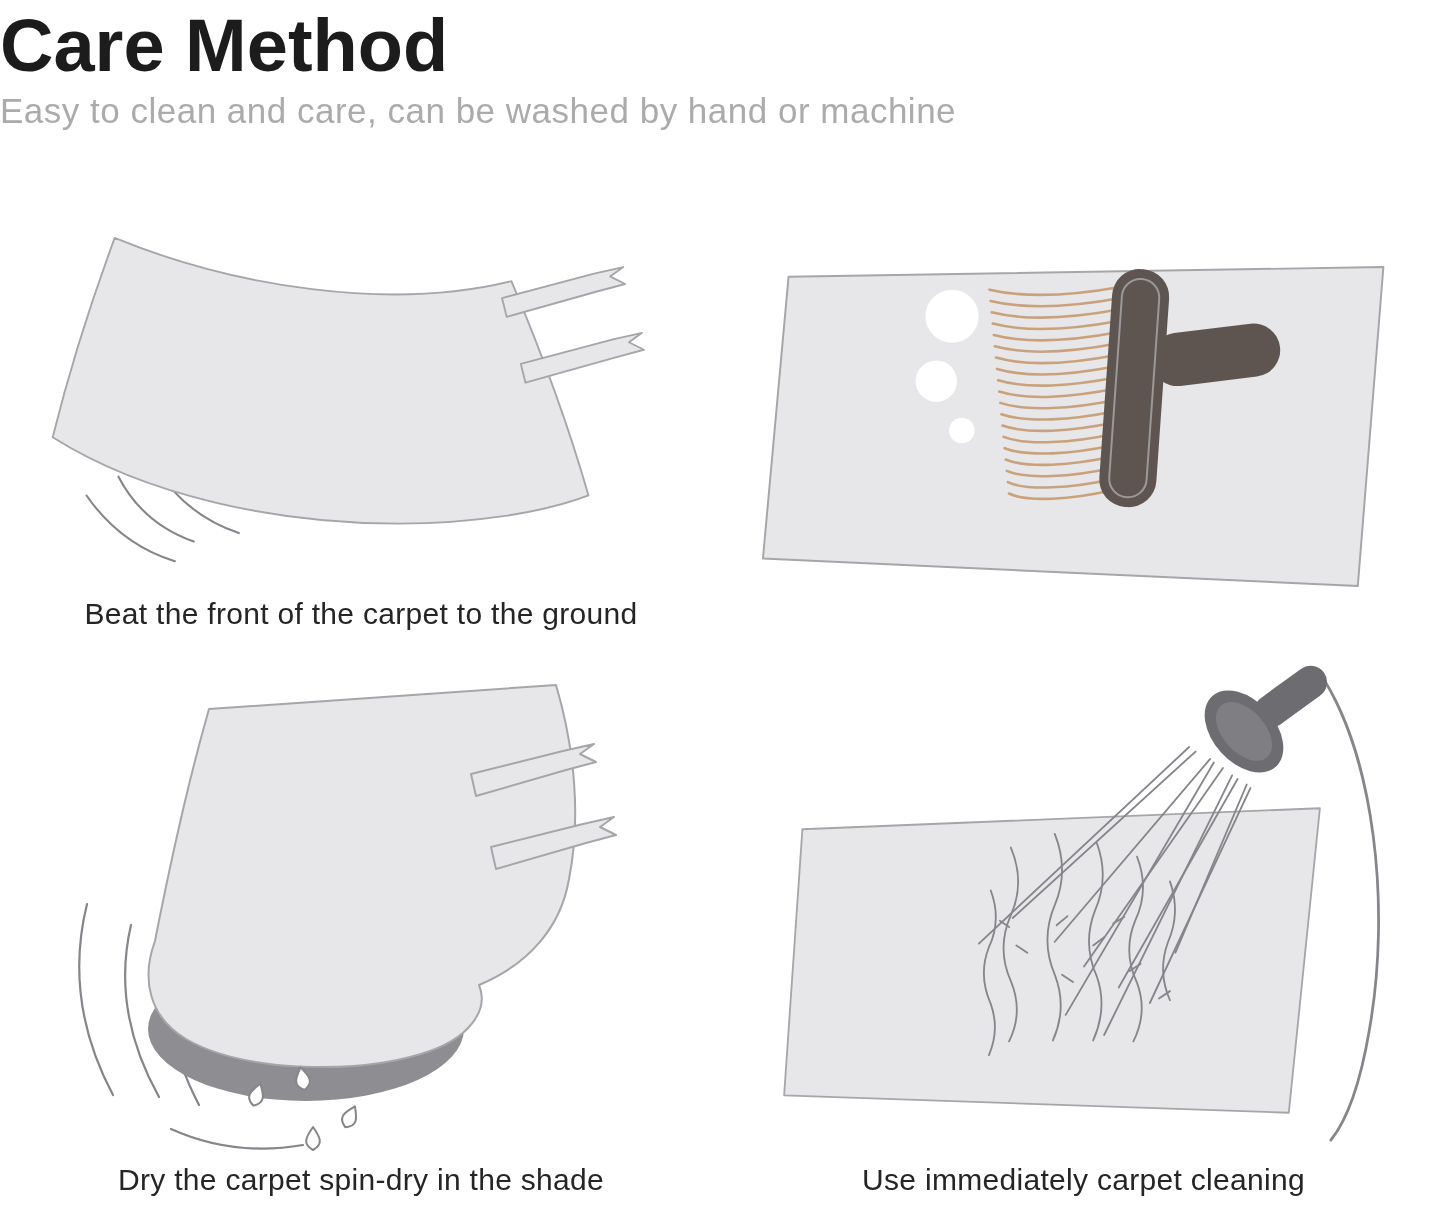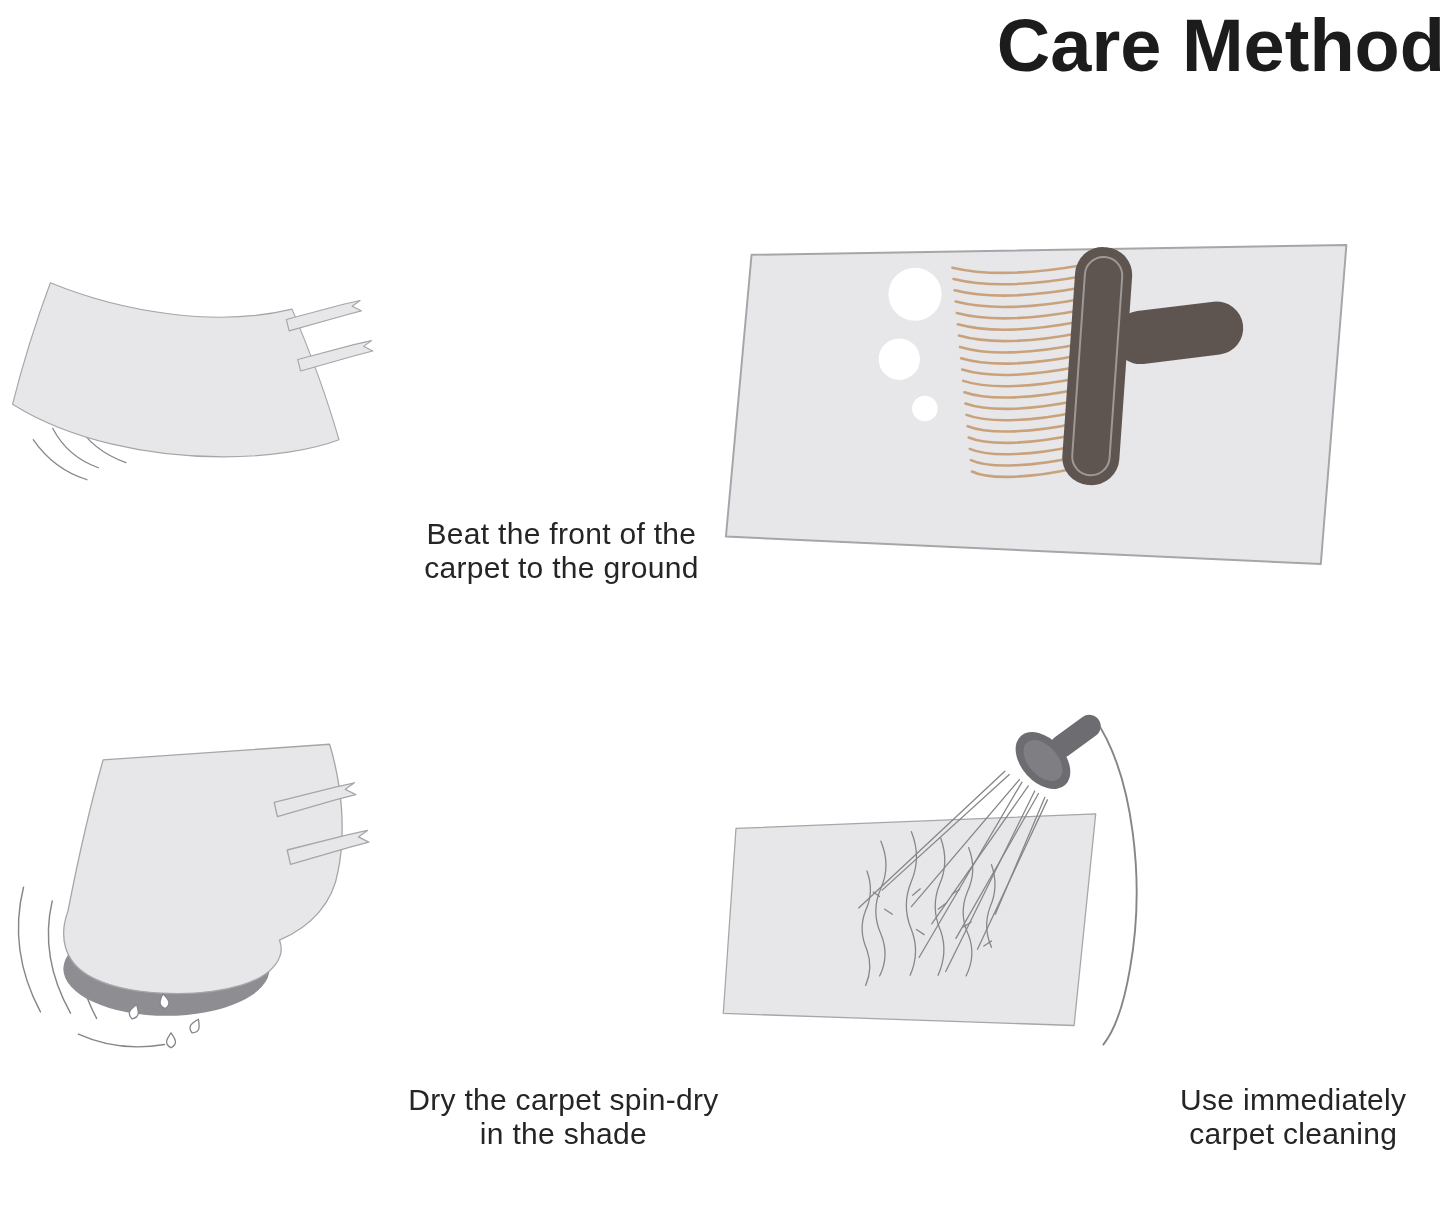--- a/index.html
+++ b/index.html
@@ -5,37 +5,37 @@
   * { box-sizing: border-box; }
   html, body { margin: 0; padding: 0; }
   body {
     width: 1445px; height: 1210px;
     background: #ffffff;
     font-family: "Liberation Sans", sans-serif;
     overflow: hidden;
   }
   .page { width: 1445px; height: 1210px; position: relative; }
 
-  header { text-align: right; padding-top: 8px; }
+  header { text-align: left; padding-top: 8px; }
   h1 {
     margin: 0; font-size: 74px; line-height: 1.04; font-weight: 700;
     color: var(--title, #1c1c1c); letter-spacing: 0;
   }
   .subtitle {
     margin: 6px 0 0; font-size: 35px; letter-spacing: 0.5px;
     color: var(--subtitle, #ababae); font-weight: 400;
   }
 
   .grid {
     display: grid;
     grid-template-columns: 722px 723px;
     grid-template-rows: 508px 562px;
     margin-top: 6px;
   }
-  figure.cell { margin: 0; display: flex; flex-direction: row; align-items: center; }
+  figure.cell { margin: 0; display: flex; flex-direction: column; align-items: center; }
   figure.cell svg { display: block; }
   .c1 svg { margin-top: 84px; }
   .c2 svg { margin-top: 124px; }
   .c3 svg { margin-top: 34px; }
   .c4 svg { margin-top: 6px; }
 
   .caption {
     margin-top: auto; font-size: 30px; text-align: center;
     color: var(--caption, #252525); padding-bottom: 14px;
     letter-spacing: 0.3px;
@@ -56,20 +56,21 @@
   .metal { fill: var(--shower, #6d6d71); }
   .metal-face { fill: #7e7e83; }
 </style>
 </head>
 <body>
 
 <div class="page">
 
   <header>
     <h1>Care Method</h1>
+    <p class="subtitle">Easy to clean and care, can be washed by hand or machine</p>
   </header>
 
   <div class="grid">
 
     <figure class="cell c1">
       <svg width="690" height="394" viewBox="0 0 700 400">
         <g class="arc">
           <path d="M 92 272 Q 118 322 172 341"></path>
           <path d="M 132 262 Q 162 312 220 332"></path>
           <path d="M 58 292 Q 94 344 152 362"></path>

